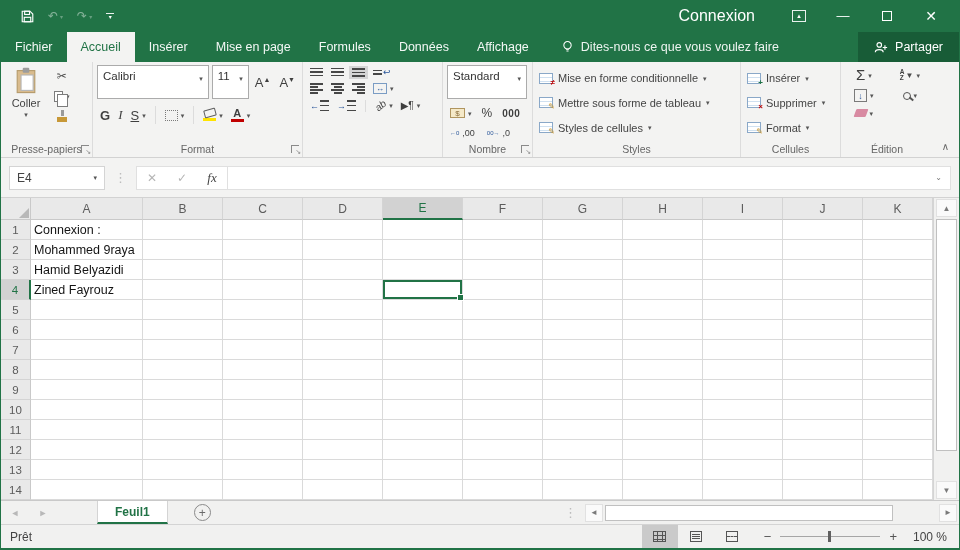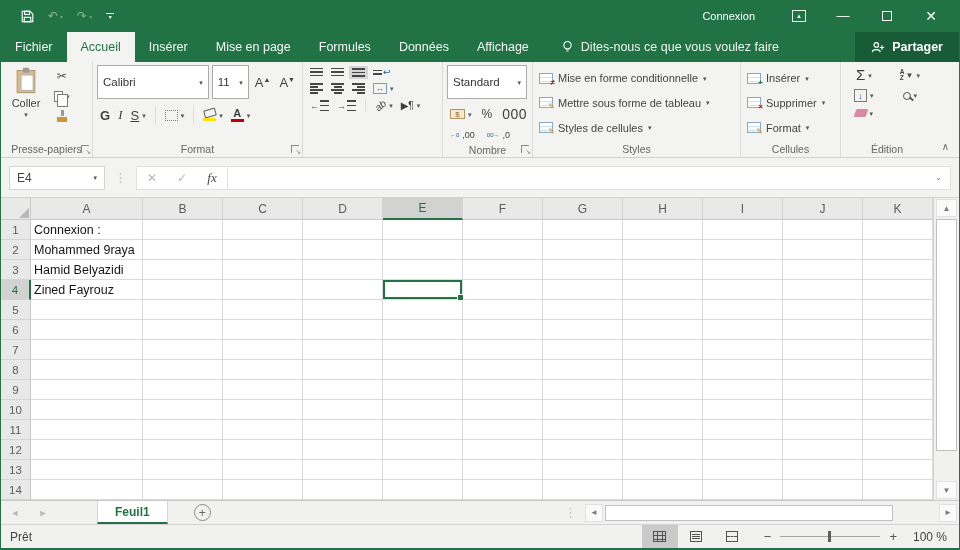--- a/index.html
+++ b/index.html
@@ -14,35 +14,35 @@
               position:relative; flex:0 0 auto; padding:0 6px; }
   .qat { display:flex; align-items:center; gap:14px; margin-left:14px; z-index:2; }
   .qat .qbtn { display:flex; align-items:center; color:#fff; }
   .qat .dim { opacity:.45; }
   .qat .mini-caret { font-size:6px; margin-left:2px; opacity:.7; }
   .qat-custom { display:flex; flex-direction:column; align-items:center; }
   .qat-custom .bar { width:8px; border-top:1.5px solid rgba(255,255,255,.9); margin-bottom:1px; }
   .qat-custom .car { font-size:6px; line-height:4px; }
   .win-title { position:absolute; left:0; right:0; text-align:center; font-size:12px; color:#fff; pointer-events:none; }
   .tb-right { margin-left:auto; display:flex; align-items:center; gap:0; z-index:2; }
-  .tb-account { padding:0 22px; font-size:11px; }
+  .tb-account { padding:0 22px; font-size:16px; }
   .tb-btn { width:44px; height:32px; display:flex; align-items:center; justify-content:center; color:#fff; }
   .ribbon-opts { width:14px; height:12px; border:1px solid rgba(255,255,255,.9); display:flex;
                  align-items:flex-start; justify-content:center; font-size:7px; line-height:9px; }
   .max-box { width:10px; height:10px; border:1px solid #fff; }
   .min-glyph { font-size:13px; line-height:10px; }
   .close-glyph { font-size:14px; }
 
   
   .tabrow { height:30px; background:#217346; display:flex; align-items:stretch; flex:0 0 auto; }
   .rtab { padding:0 14px; display:flex; align-items:center; color:rgba(255,255,255,.95); font-size:12.5px; }
   .rtab.active { background:#f3f3f2; color:#217346;text-align:center; }
   .tellme { display:flex; align-items:center; gap:7px; color:rgba(255,255,255,.92); margin-left:18px; font-size:12.5px; }
   .share-btn { margin-left:auto; background:#185c37; color:#fff; display:flex; align-items:center; gap:7px;
-               padding:0 16px; font-size:12.5px;font-weight:bold; }
+               padding:0 16px; font-size:12.5px; }
 
   
   .ribbon { height:96px; background:#f3f3f2; border-bottom:1px solid #d2d2d2; display:flex; flex:0 0 auto; position:relative; }
   .grp { display:flex; flex-direction:column; border-right:1px solid #dcdcdc; }
   .grp-body { flex:1; padding:3px 4px 0 4px; }
   .grp-foot { height:17px; display:flex; align-items:center; justify-content:center; color:#666;
               font-size:10.5px; position:relative; white-space:nowrap; }
   .launcher { position:absolute; right:3px; bottom:4px; width:8px; height:8px;
               border-left:1px solid #8a8a8a; border-top:1px solid #8a8a8a; }
   .launcher::after { content:"↘"; position:absolute; right:-2px; bottom:-3px; font-size:7px; color:#8a8a8a; }
@@ -60,21 +60,21 @@
   .scissors { font-size:12px; color:#4a4a4a; }
   .copy-ic { position:relative; width:9px; height:11px; border:1px solid #7c7c7c; background:#fff; }
   .copy-ic::after { content:""; position:absolute; left:2px; top:2px; width:9px; height:11px;
                     border:1px solid #7c7c7c; background:#fff; }
   .brush-ic { width:12px; height:13px; position:relative; }
   .brush-ic::before { content:""; position:absolute; left:5px; top:0; width:3px; height:6px; background:#9a9a9a; }
   .brush-ic::after { content:""; position:absolute; left:1px; top:7px; width:10px; height:5px; background:#c79838; }
 
   
   .g-font .row1 { display:flex; gap:3px; align-items:center; }
-  .combo { background:#fff; border:1px solid #ababab; height:21px; display:flex; align-items:center;
+  .combo { background:#fff; border:1px solid #ababab; height:21px; display:flex; align-items:flex-end;
            padding:16px 5px; font-size:11.5px; color:#333; }
   .combo .caret { margin-left:auto; padding-left:4px; }
   .font-combo { width:116px; }
   .size-combo { width:38px; }
   .a-chg { font-size:13px; color:#3f3f3f; position:relative; padding:0 3px; }
   .a-chg sup { font-size:7px; }
   .g-font .row2 { display:flex; align-items:center; gap:2px; margin-top:6px; }
   .fmt-b { font-weight:bold; font-size:13px; }
   .fmt-i { font-style:italic; font-family:"Liberation Serif",serif; font-size:13px; }
   .fmt-u { text-decoration:underline; font-size:13px; }
@@ -105,21 +105,21 @@
   .ind-ic .arr { font-size:9px; color:#2b579a; }
   .orient-ic { font-style:italic; font-size:10px; transform:rotate(-40deg); color:#3f3f3f; }
   .dir-ic { font-size:10px; color:#3f3f3f; }
 
   
   .g-num .num-combo { width:80px; }
   .g-num .row2 { display:flex; align-items:center; gap:4px; margin-top:5px; }
   .money-ic { width:15px; height:10px; border:1px solid #b0955f; background:#f5e9c8; display:flex;
               align-items:center; justify-content:center; font-size:8px; color:#8a6d3b; }
   .pct { font-size:12px; color:#3f3f3f; }
-  .thou { font-size:14px; color:#3f3f3f; letter-spacing:.5px; }
+  .thou { font-size:10px; color:#3f3f3f; letter-spacing:.5px;font-weight:bold; }
   .g-num .row3 { display:flex; align-items:center; gap:6px; margin-top:4px; }
   .dec { font-size:9px; color:#3f3f3f; } .dec sup { font-size:6px; color:#2b579a; }
 
   
   .g-styles .grp-body, .g-cells .grp-body { display:flex; flex-direction:column; justify-content:space-around; padding-top:4px; }
   .st-row { display:flex; align-items:center; gap:5px; padding:1px 2px; }
   .tbl { width:14px; height:11px; border:1px solid #8aa8c8; background:
          linear-gradient(#fff 0 3px, #cfe0f0 3px 4px, #fff 4px 7px, #cfe0f0 7px 8px, #fff 8px); position:relative; }
   .tbl .badge { position:absolute; right:-3px; bottom:-4px; font-size:8px; font-weight:bold; line-height:8px; }
   .badge.green { color:#217346; } .badge.red { color:#c00000; } .badge.brush { color:#c79838; }

